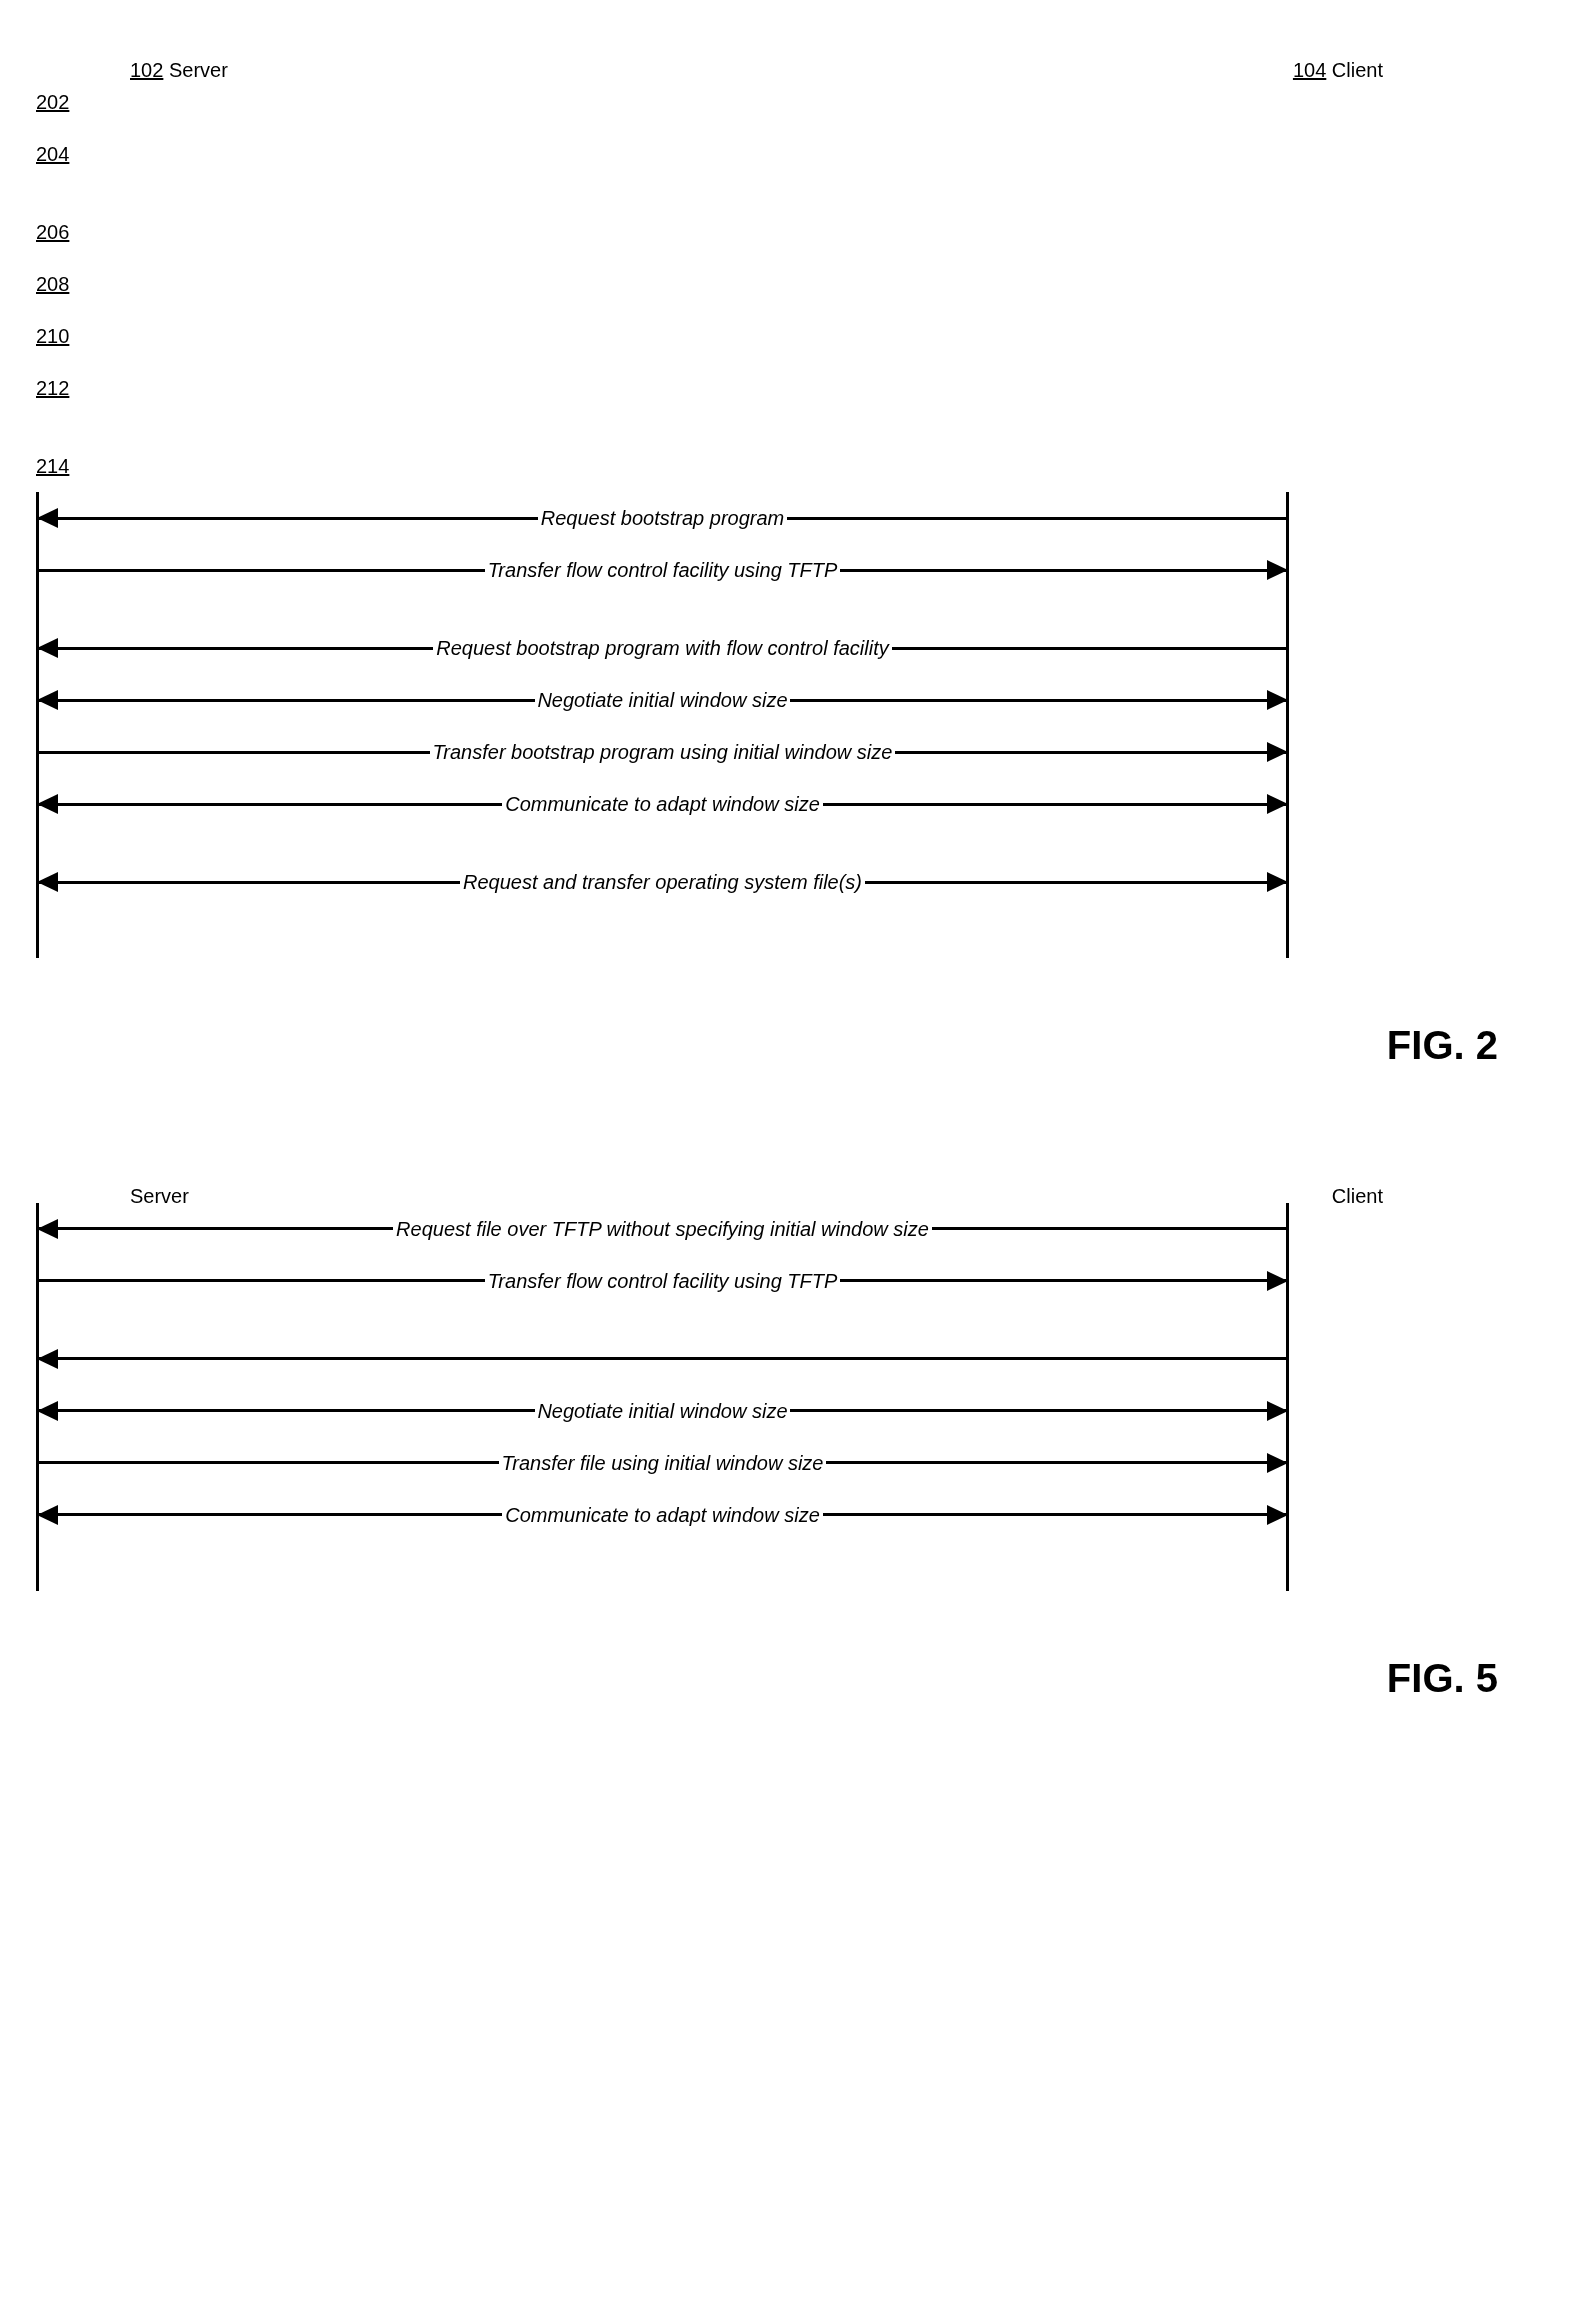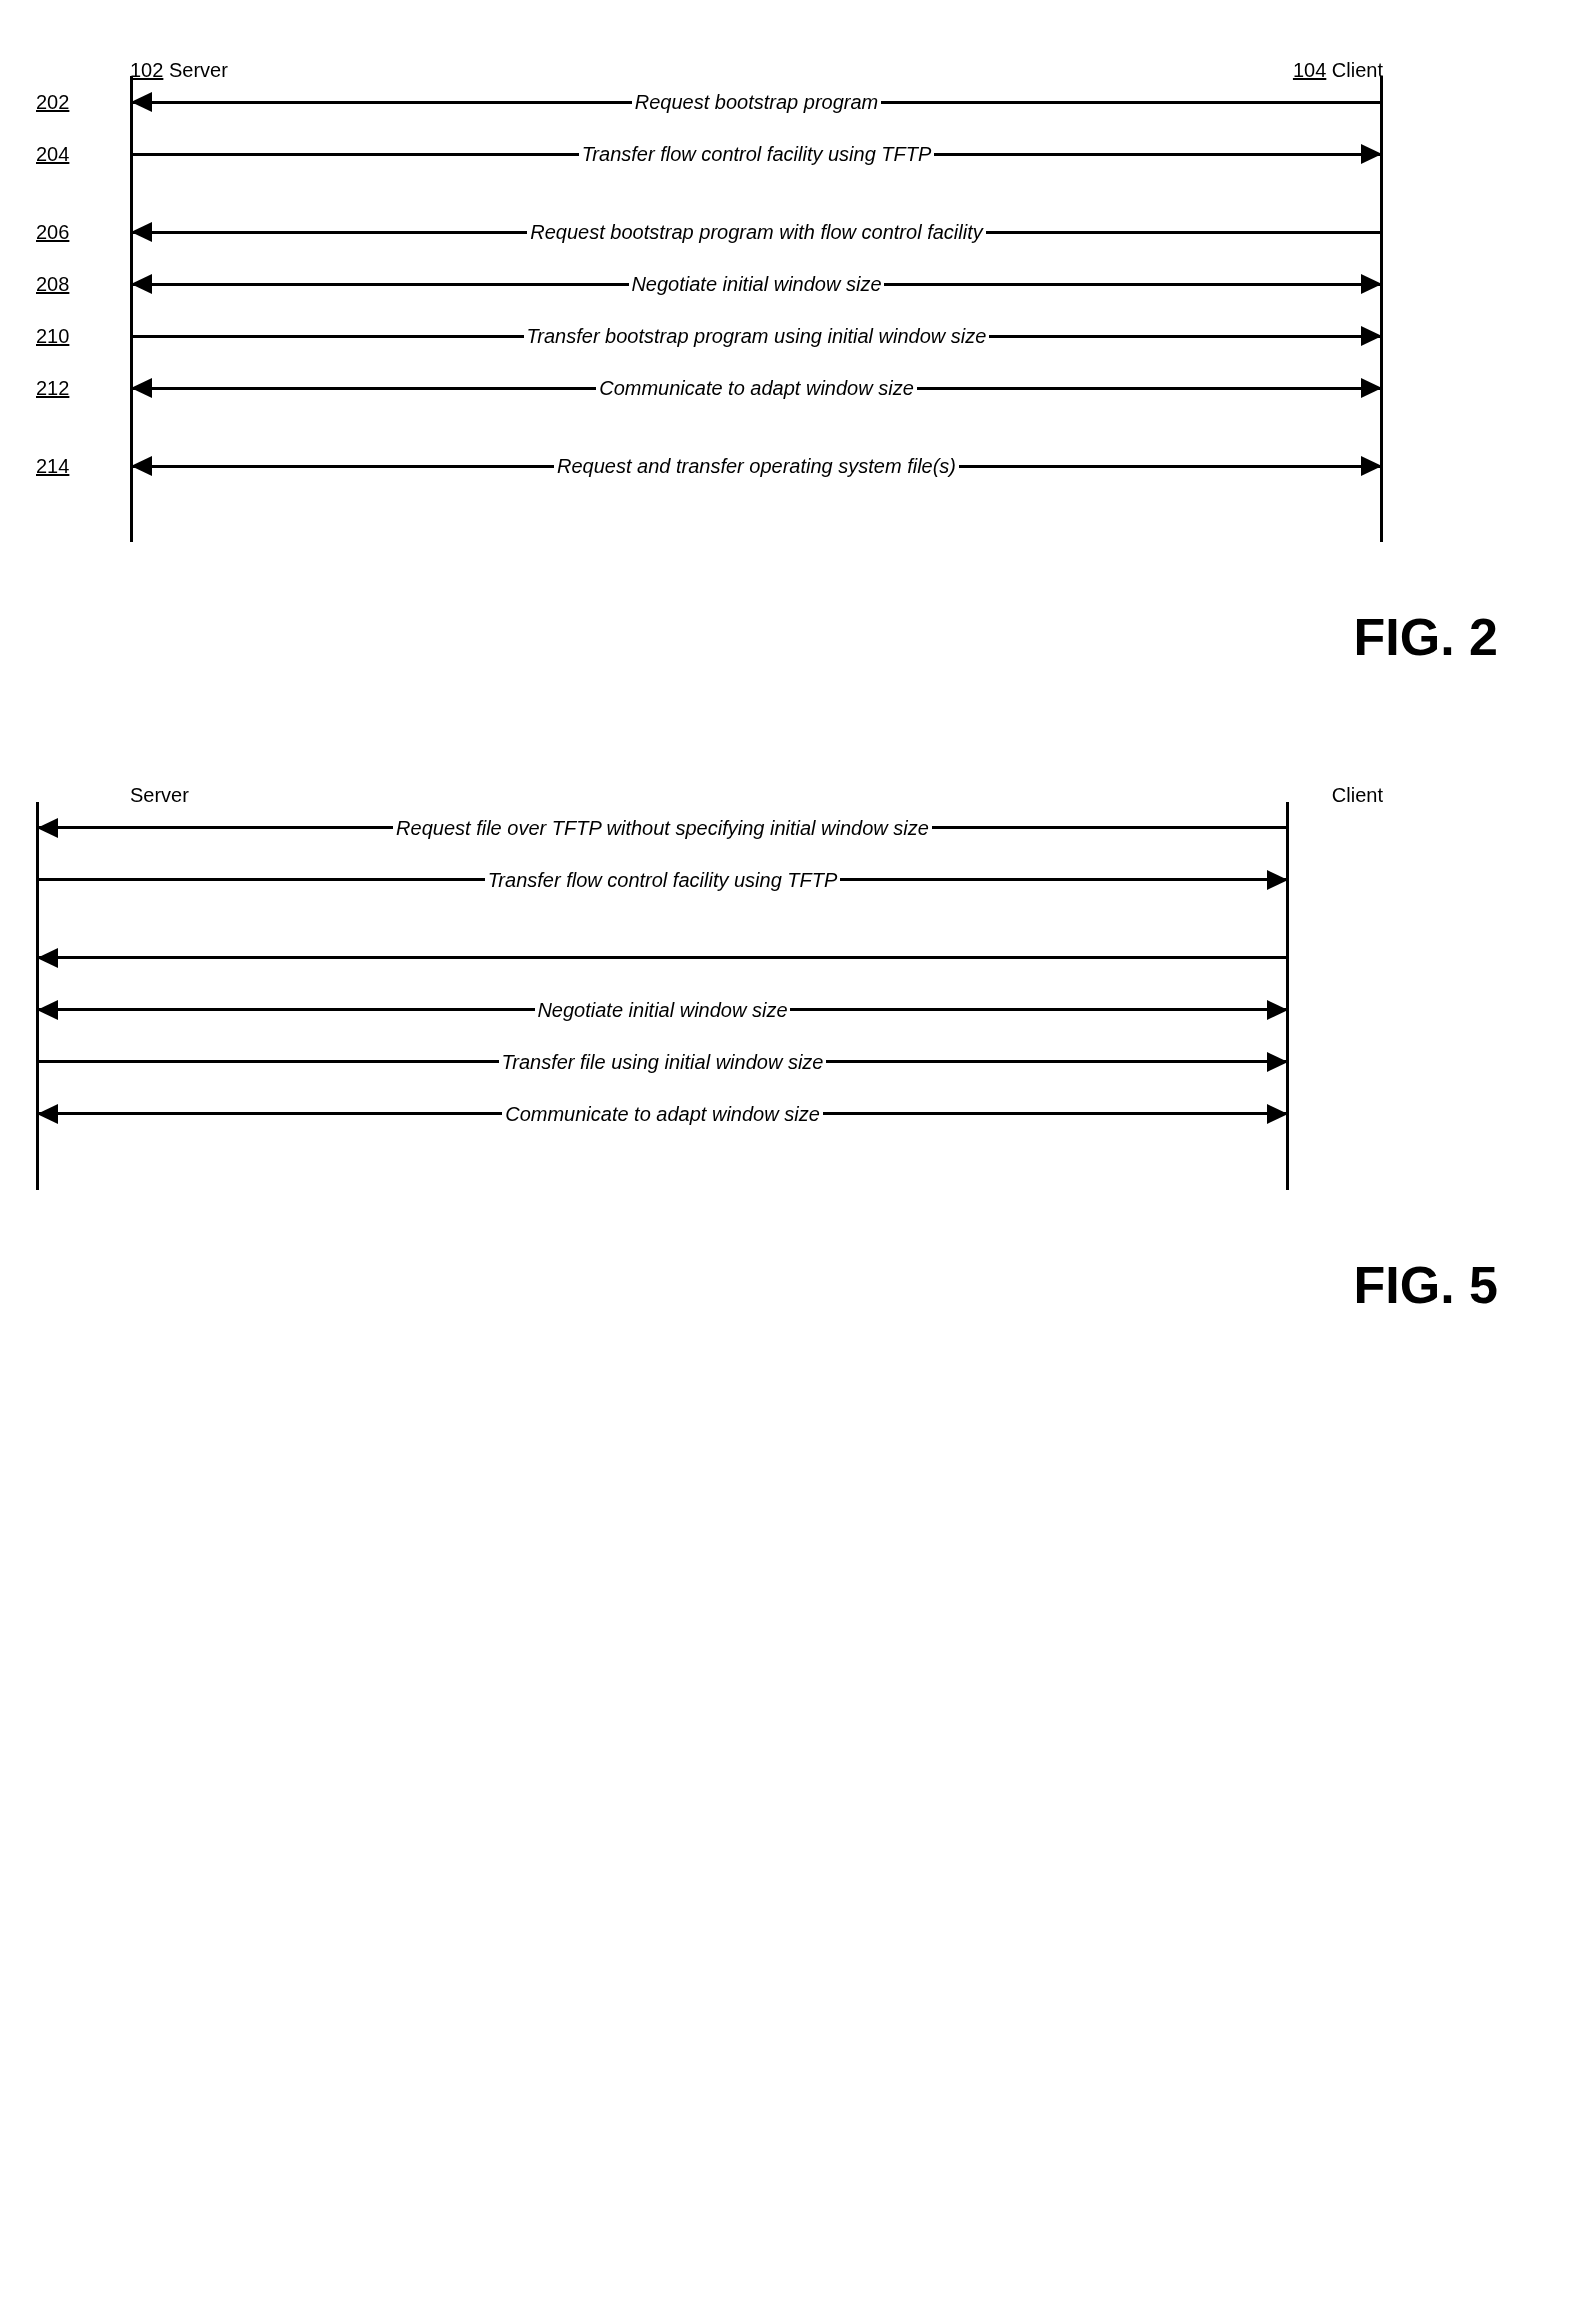--- a/index.html
+++ b/index.html
@@ -25,21 +25,21 @@
   .seq-header .right-label {
     position: absolute;
     top: 16px;
   }
   .seq-header .left-label { left: 0; }
   .seq-header .right-label { right: 0; text-align: right; margin-left: 48px; }
   .underline { text-decoration: underline; }
 
   .seq-body {
     display: flex;
-    flex-direction: row;
+    flex-direction: column;
     align-items: flex-start;
   }
   .step-col {
     width: 94px;
     display: flex;
     flex-direction: column;
   }
   .step-col .step {
     height: 52px;
     display: flex;
@@ -111,21 +111,21 @@
   .arrow-right {
     right: 1.4px;
     border-top: 10px solid transparent;
     border-bottom: 10px solid transparent;
     border-left: 21.6px solid #000;
   }
 
   .fig-caption {
     text-align: right;
     font-weight: bold;
-    font-size: 52px;
+    font-size: 40px;
     margin: 65px 58px 0 0;
     font-family: Arial, Helvetica, sans-serif;
   }
 </style>
 </head>
 <body>
 
 <div class="figure">
   <div class="seq-header">
     <div class="left-label">

